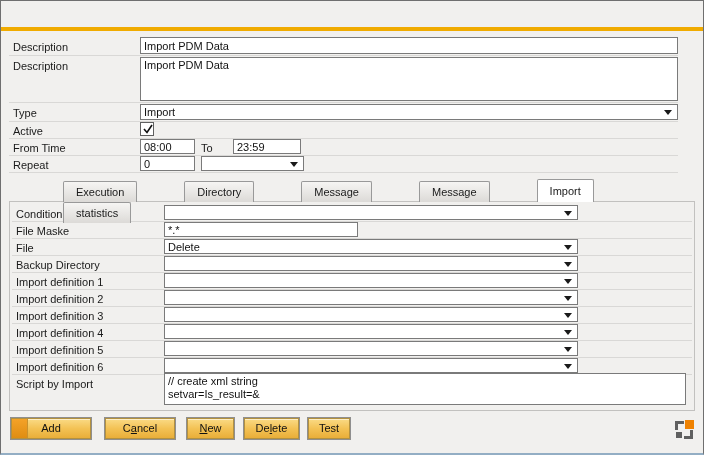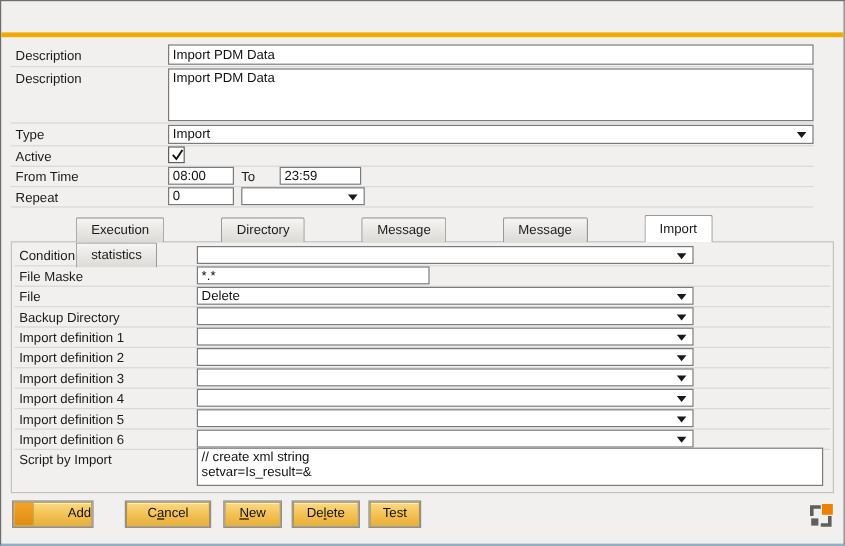--- a/index.html
+++ b/index.html
@@ -196,21 +196,21 @@
       <div class="sep" style="left: 2px; top: 155px; width: 680px;"></div>
       <div class="lbl" style="left: 6px; top: 159px;">Import definition 6</div>
       <div class="combo" style="left: 154px; top: 156px; width: 414px; height: 15px;">
         <span class="cval"></span>
         <span class="arrow"></span>
       </div>
       <div class="sep" style="left: 2px; top: 172px; width: 680px;"></div>
     </div>
 
   <div id="footer-buttons">
-      <div class="btn default" style="left: 10px; width: 66px; text-align: right;">Add</div>
+      <div class="btn default" style="left: 10px; width: 80px;">Add</div>
       <div class="btn" style="left: 104px; width: 70px;">C<u>a</u>ncel</div>
       <div class="btn" style="left: 186px; width: 47px;"><u>N</u>ew</div>
       <div class="btn" style="left: 243px; width: 55px;">De<u>l</u>ete</div>
       <div class="btn" style="left: 307px; width: 42px;">Test</div>
     </div>
 
   <svg class="corner-icon" viewBox="0 0 22 22">
     <path d="M2 2 h9 v3 h-6 v6 h-3 z" fill="#5f5f5f"></path>
     <rect x="12" y="1" width="9" height="9" fill="#ef8100"></rect>
     <rect x="3" y="13" width="6" height="6" fill="#5f5f5f"></rect>

